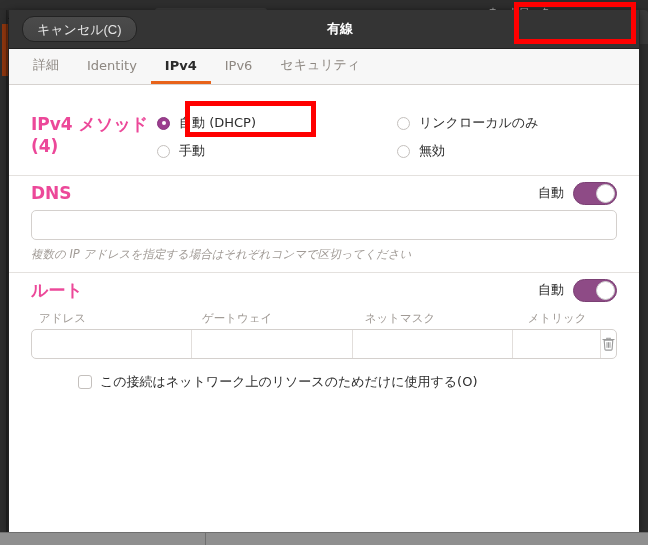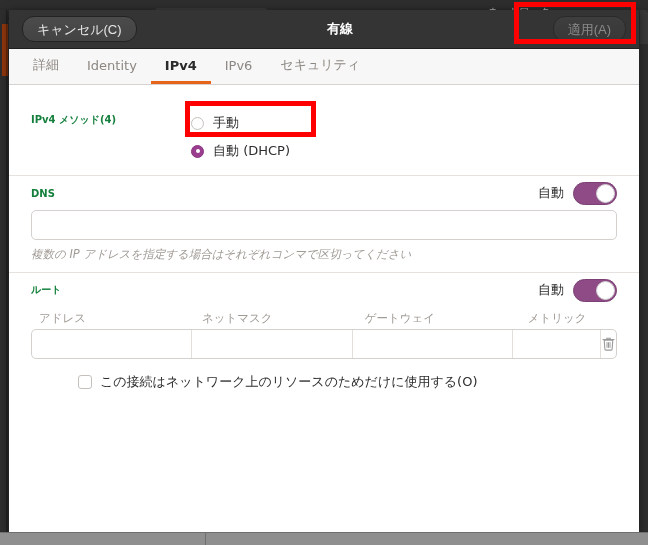--- a/index.html
+++ b/index.html
@@ -178,23 +178,23 @@
   
   .content {
     position: relative;
     background: #ffffff;
     height: 448px;
     padding: 0 22px;
     box-sizing: border-box;
   }
 
   .sec-label {
-    font-size: 10px;
+    font-size: 17px;
     font-weight: bold;
-    color: #15803d;
+    color: #ec4899;
   }
 
   
   .method-block {
     position: relative;
     padding-top: 24px;
     display: flex;
   }
   .method-title { width: 160px; padding-top: 4px; }
   .method-cols { flex: 1; display: flex; }
@@ -368,52 +368,64 @@
   <div class="left-orange"></div>
   <div class="left-shadow"></div>
   <div class="right-dark"></div>
   <div class="right-win-edge"></div>
 
   <div id="dialog">
 
     <div class="headerbar">
       <button class="hb-btn hb-cancel">キャンセル(C)</button>
       <div class="hb-title">有線</div>
-      <button class="hb-btn hb-apply">適用(A)</button>
     </div>
 
     <div class="tabbar">
       <div class="tab">詳細</div>
       <div class="tab">Identity</div>
       <div class="tab active">IPv4</div>
       <div class="tab">IPv6</div>
       <div class="tab">セキュリティ</div>
     </div>
 
     <div class="content">
 
       <div class="method-block">
         <div class="method-title sec-label">IPv4 メソッド(4)</div>
 
         <div class="method-cols">
           <div class="method-col-l">
 
             <div class="radio-row">
+              <span class="radio checked"></span>
+              <span class="radio-label">自動 (DHCP)</span>
+            </div>
+
+            <div class="radio-row">
               <span class="radio"></span>
               <span class="radio-label">手動</span>
             </div>
 
+
+          </div>
+
+          <div class="method-col-r">
+
             <div class="radio-row">
-              <span class="radio checked"></span>
-              <span class="radio-label">自動 (DHCP)</span>
+              <span class="radio"></span>
+              <span class="radio-label">リンクローカルのみ</span>
             </div>
 
+            <div class="radio-row">
+              <span class="radio"></span>
+              <span class="radio-label">無効</span>
+            </div>
 
           </div>
-
         </div>
 
         <div class="annot-dhcp"></div>
       </div>
 
       <div class="sep"></div>
 
       <div>
         <div class="row-head">
           <div class="sec-label">DNS</div>
@@ -436,22 +448,22 @@
           <div class="auto-wrap">
             <span class="auto-label">自動</span>
             <span class="toggle">
               <span class="knob"></span>
             </span>
           </div>
         </div>
 
         <div class="routes-head-cols">
           <div class="rcol rcol-addr">アドレス</div>
+          <div class="rcol rcol-gw">ゲートウェイ</div>
           <div class="rcol rcol-mask">ネットマスク</div>
-          <div class="rcol rcol-gw">ゲートウェイ</div>
           <div class="rcol rcol-met">メトリック</div>
         </div>
 
         <div class="routes-row">
           <div class="rcell addr"></div>
           <div class="rcell mask"></div>
           <div class="rcell gw"></div>
           <div class="rcell met"></div>
           <div class="rcell del">
             <svg width="15" height="16" viewBox="0 0 15 16">

